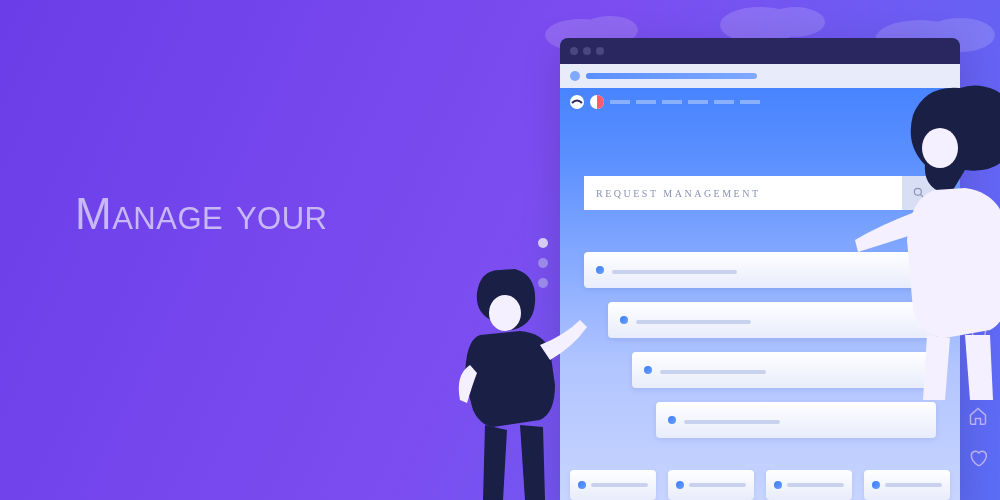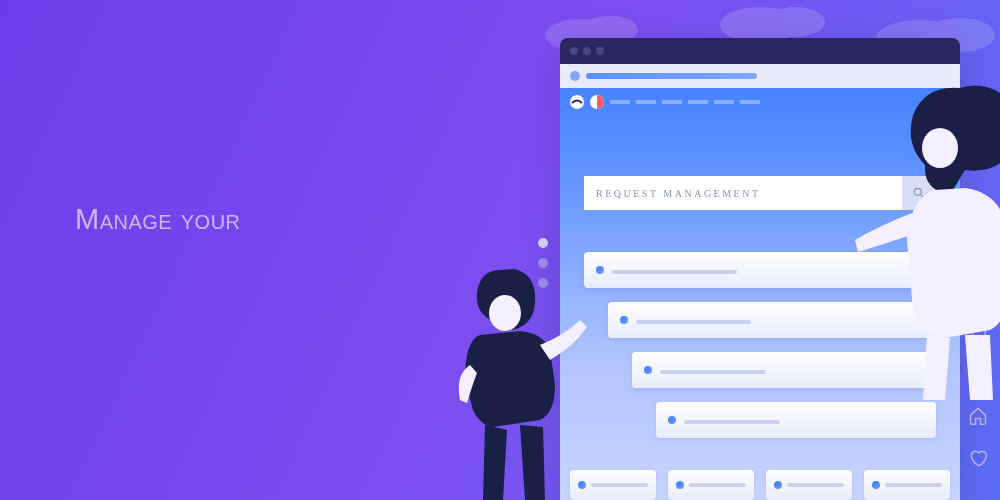--- a/index.html
+++ b/index.html
@@ -13,22 +13,22 @@
 }
 .clouds {
   position: absolute;
   top: 0; right: 0;
   width: 500px; height: 120px;
   opacity: 0.15;
 }
 .headline {
   position: absolute;
   left: 75px;
-  top: 200px;
-  font-size: 29px;
+  top: 184px;
+  font-size: 44px;
   font-weight: 400;
   color: #c8b8f5;
   font-variant: small-caps;
   letter-spacing: 0.5px;
   line-height: 1.35;
 }
 .mockup {
   position: absolute;
   right: 40px;
   top: 38px;

